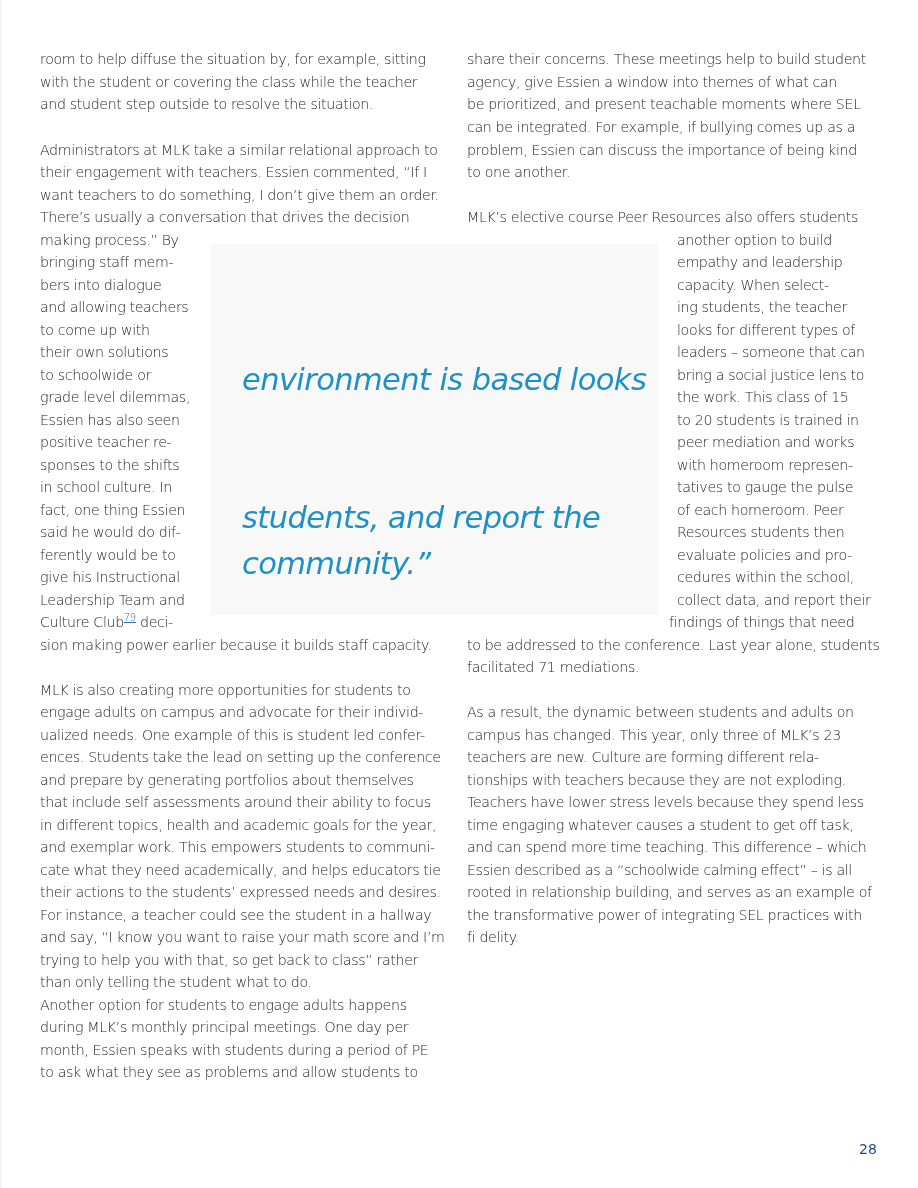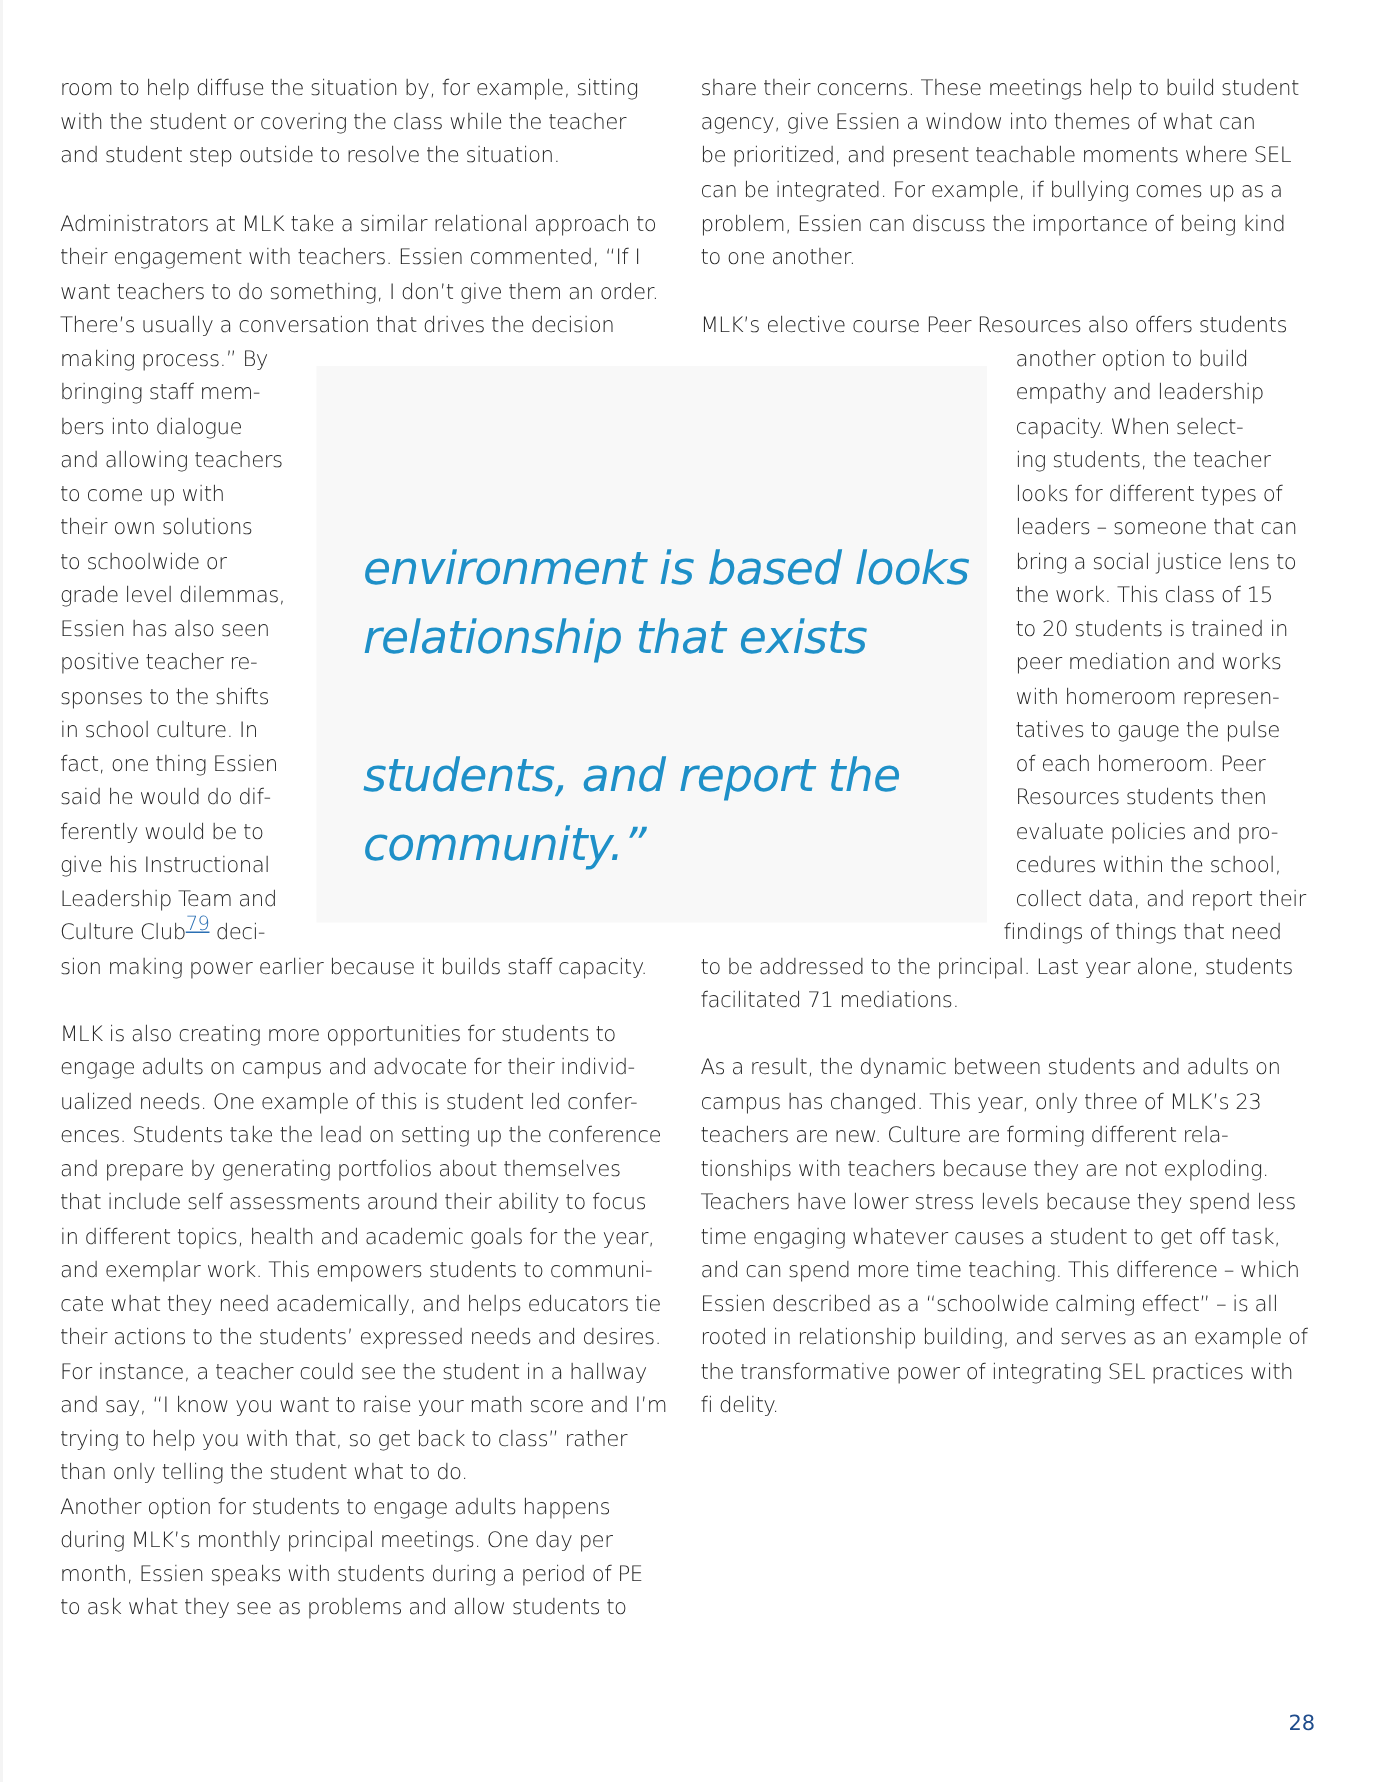--- a/index.html
+++ b/index.html
@@ -11,21 +11,21 @@
   }
   .page-edge {
     position: absolute; left: 0; top: 0; width: 2px; height: 1188px; background: #f4f4f4;
   }
   .col { position: absolute; }
   .ln {
     position: absolute; left: 0; white-space: nowrap;
     font-size: 14.2px; line-height: 22px; letter-spacing: -0.35px;
     font-weight: 300; color: #262626;
   }
-  .sup { font-size: 13px; vertical-align: super; color: #2a6fb3; line-height: 0; text-decoration: underline; }
+  .sup { font-size: 10px; vertical-align: super; color: #2a6fb3; line-height: 0; text-decoration: underline; }
   .quote-box {
     position: absolute; left: 211px; top: 244px; width: 447px; height: 371px;
     background: #f8f8f8;
   }
   .q {
     position: absolute; left: 31px; white-space: nowrap;
     font-style: italic; font-size: 30.5px; line-height: 46px;
     color: #1e90c8; letter-spacing: -0.6px;
   }
   .page-number {
@@ -109,35 +109,34 @@
   <div class="ln" style="top:409px; left:210px">to 20 students is trained in</div>
   <div class="ln" style="top:431px; left:210px">peer mediation and works</div>
   <div class="ln" style="top:454px; left:210px">with homeroom represen-</div>
   <div class="ln" style="top:476px; left:210px">tatives to gauge the pulse</div>
   <div class="ln" style="top:499px; left:210px">of each homeroom. Peer</div>
   <div class="ln" style="top:521px; left:210px">Resources students then</div>
   <div class="ln" style="top:544px; left:210px">evaluate policies and pro-</div>
   <div class="ln" style="top:566px; left:210px">cedures within the school,</div>
   <div class="ln" style="top:589px; left:210px">collect data, and report their</div>
   <div class="ln" style="top:611px; left:202px">findings of things that need</div>
-  <div class="ln" style="top:634px">to be addressed to the principal. Last year alone, students</div>
+  <div class="ln" style="top:634px">to be addressed to the conference. Last year alone, students</div>
   <div class="ln" style="top:656px">facilitated 71 mediations.</div>
   <div class="ln" style="top:701px">As a result, the dynamic between students and adults on</div>
   <div class="ln" style="top:724px">campus has changed. This year, only three of MLK’s 23</div>
   <div class="ln" style="top:746px">teachers are new. Culture are forming different rela-</div>
   <div class="ln" style="top:769px">tionships with teachers because they are not exploding.</div>
   <div class="ln" style="top:791px">Teachers have lower stress levels because they spend less</div>
   <div class="ln" style="top:814px">time engaging whatever causes a student to get off task,</div>
   <div class="ln" style="top:836px">and can spend more time teaching. This difference – which</div>
   <div class="ln" style="top:859px">Essien described as a “schoolwide calming effect” – is all</div>
   <div class="ln" style="top:881px">rooted in relationship building, and serves as an example of</div>
   <div class="ln" style="top:904px">the transformative power of integrating SEL practices with</div>
   <div class="ln" style="top:926px">fi delity.</div>
 </div>
 
 <div class="quote-box">
   <div class="q" style="top:113px">environment is based looks</div>
-  <div class="q" style="top:159px">relationship that exists</div>
   <div class="q" style="top:251px">students, and report the</div>
   <div class="q" style="top:297px">community.”</div>
 </div>
 
 <div class="page-number">28</div>
 
 </body></html>

